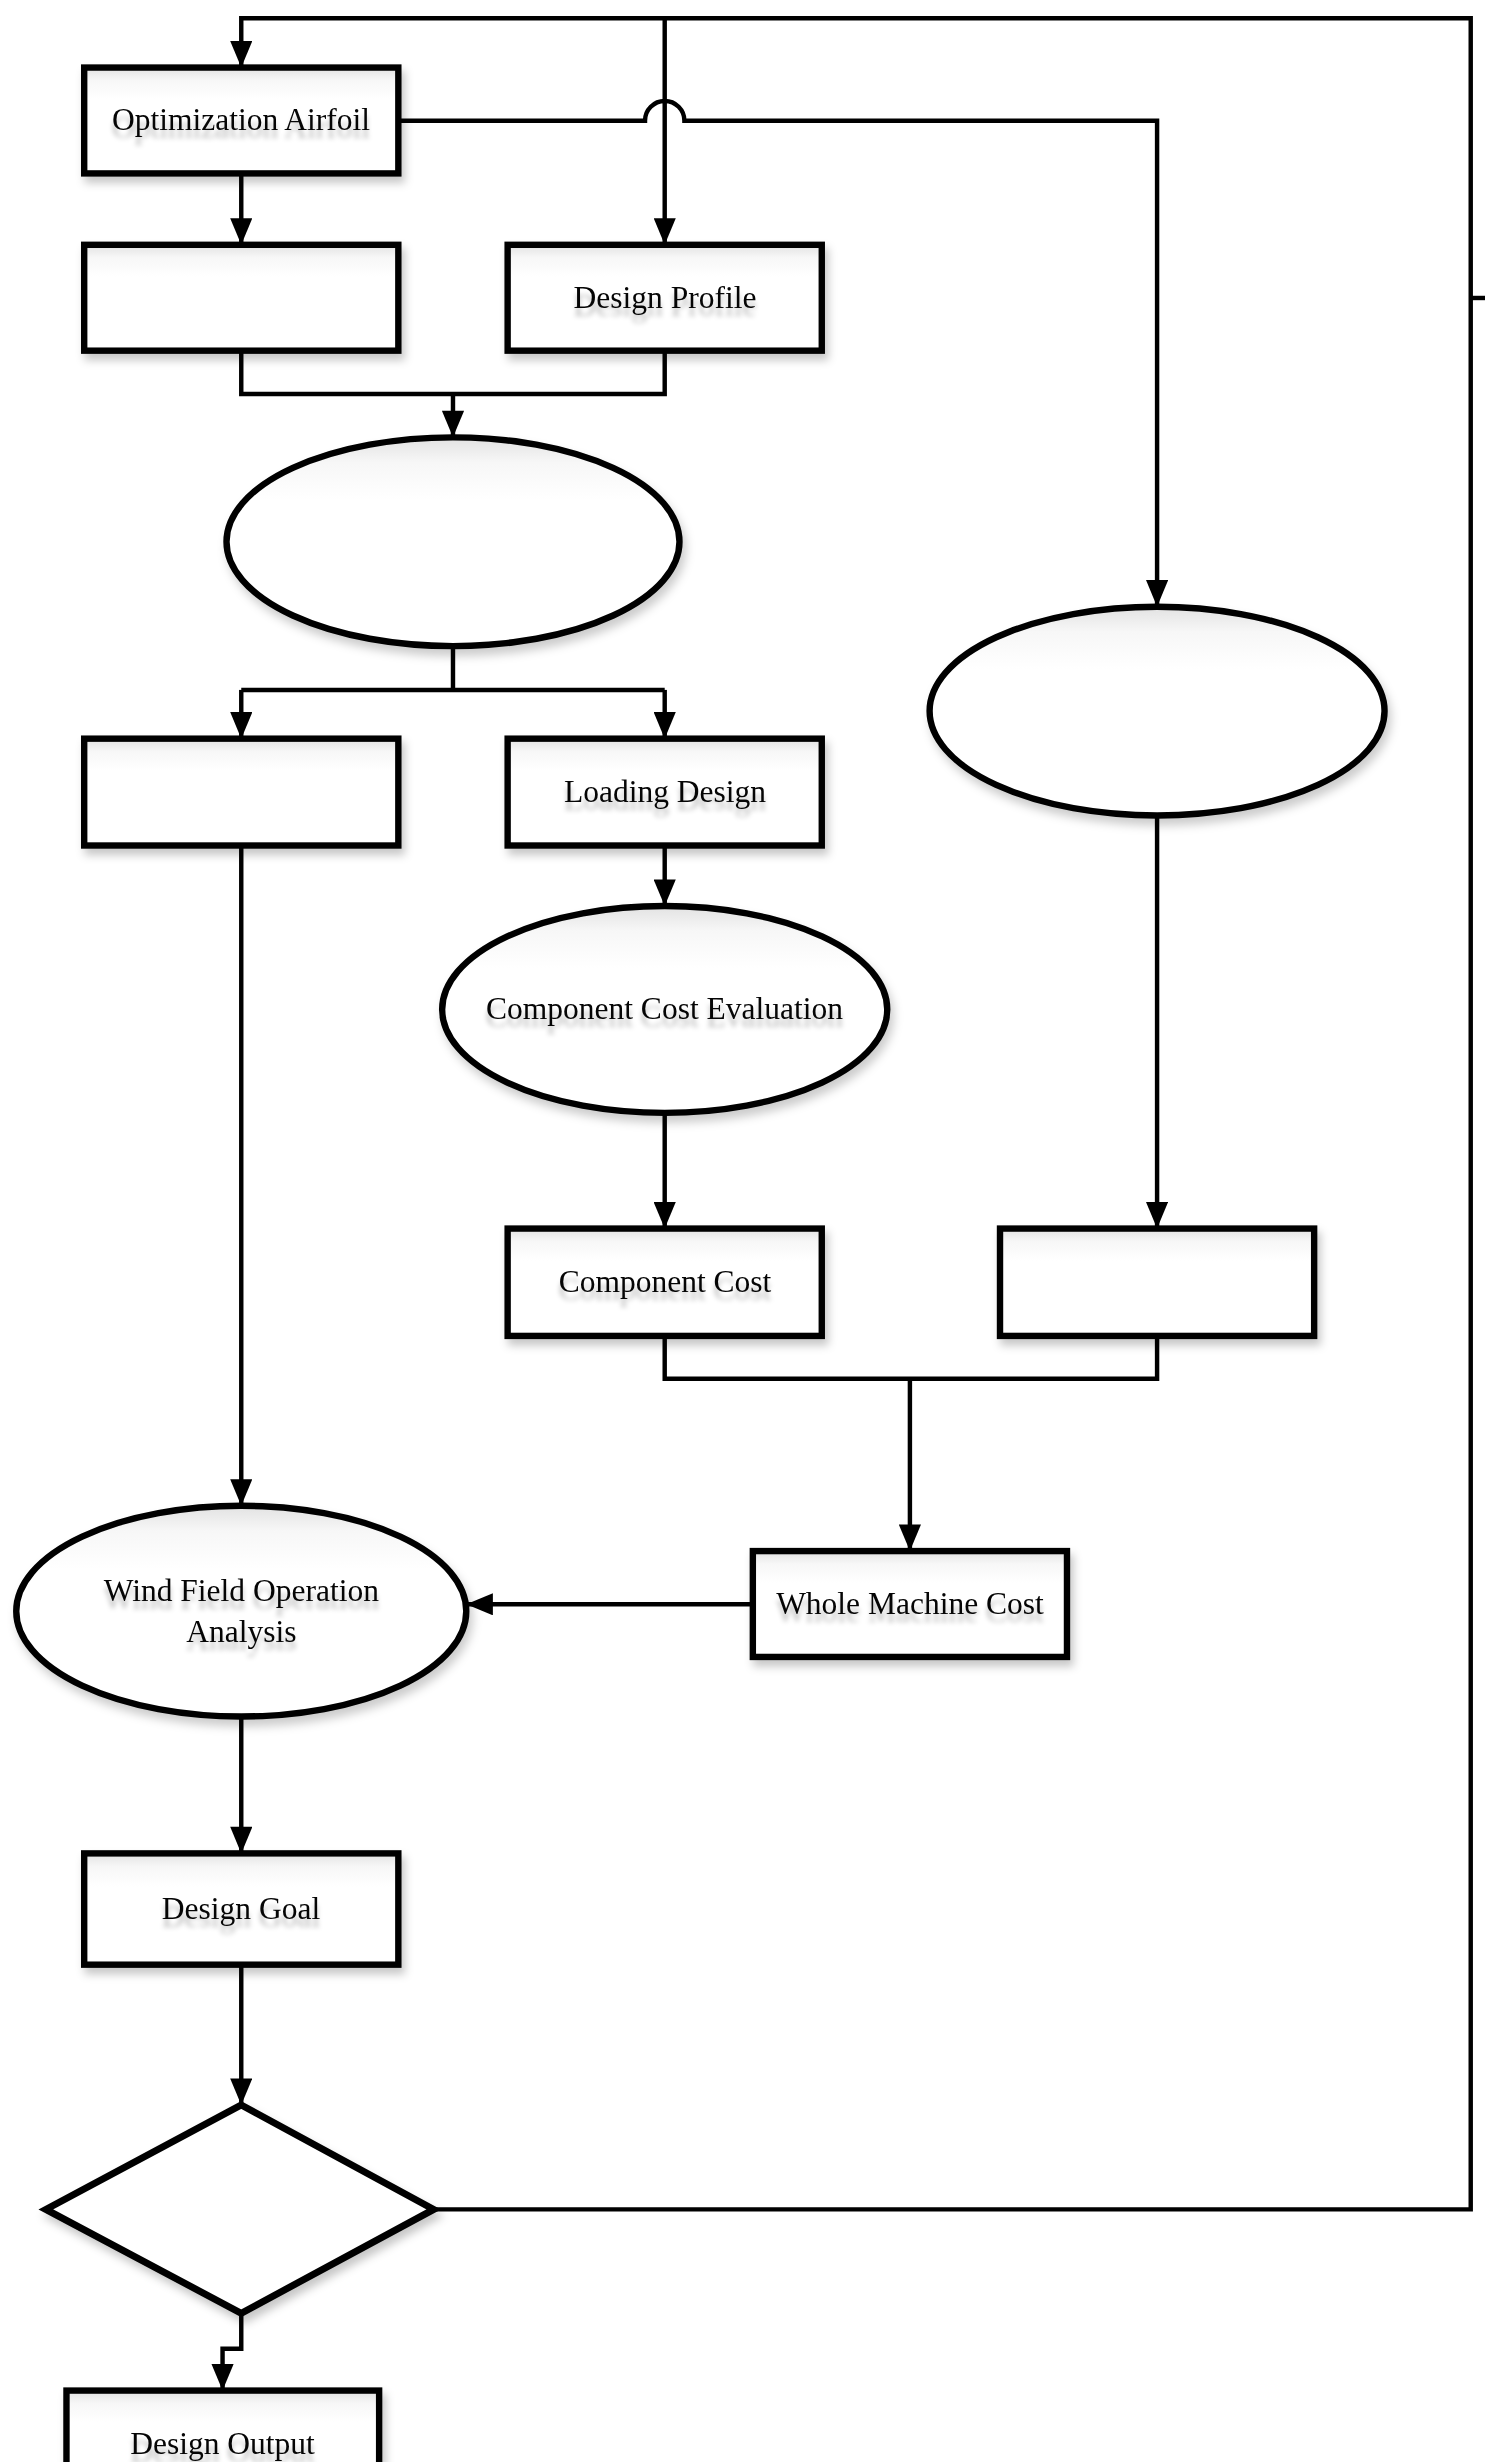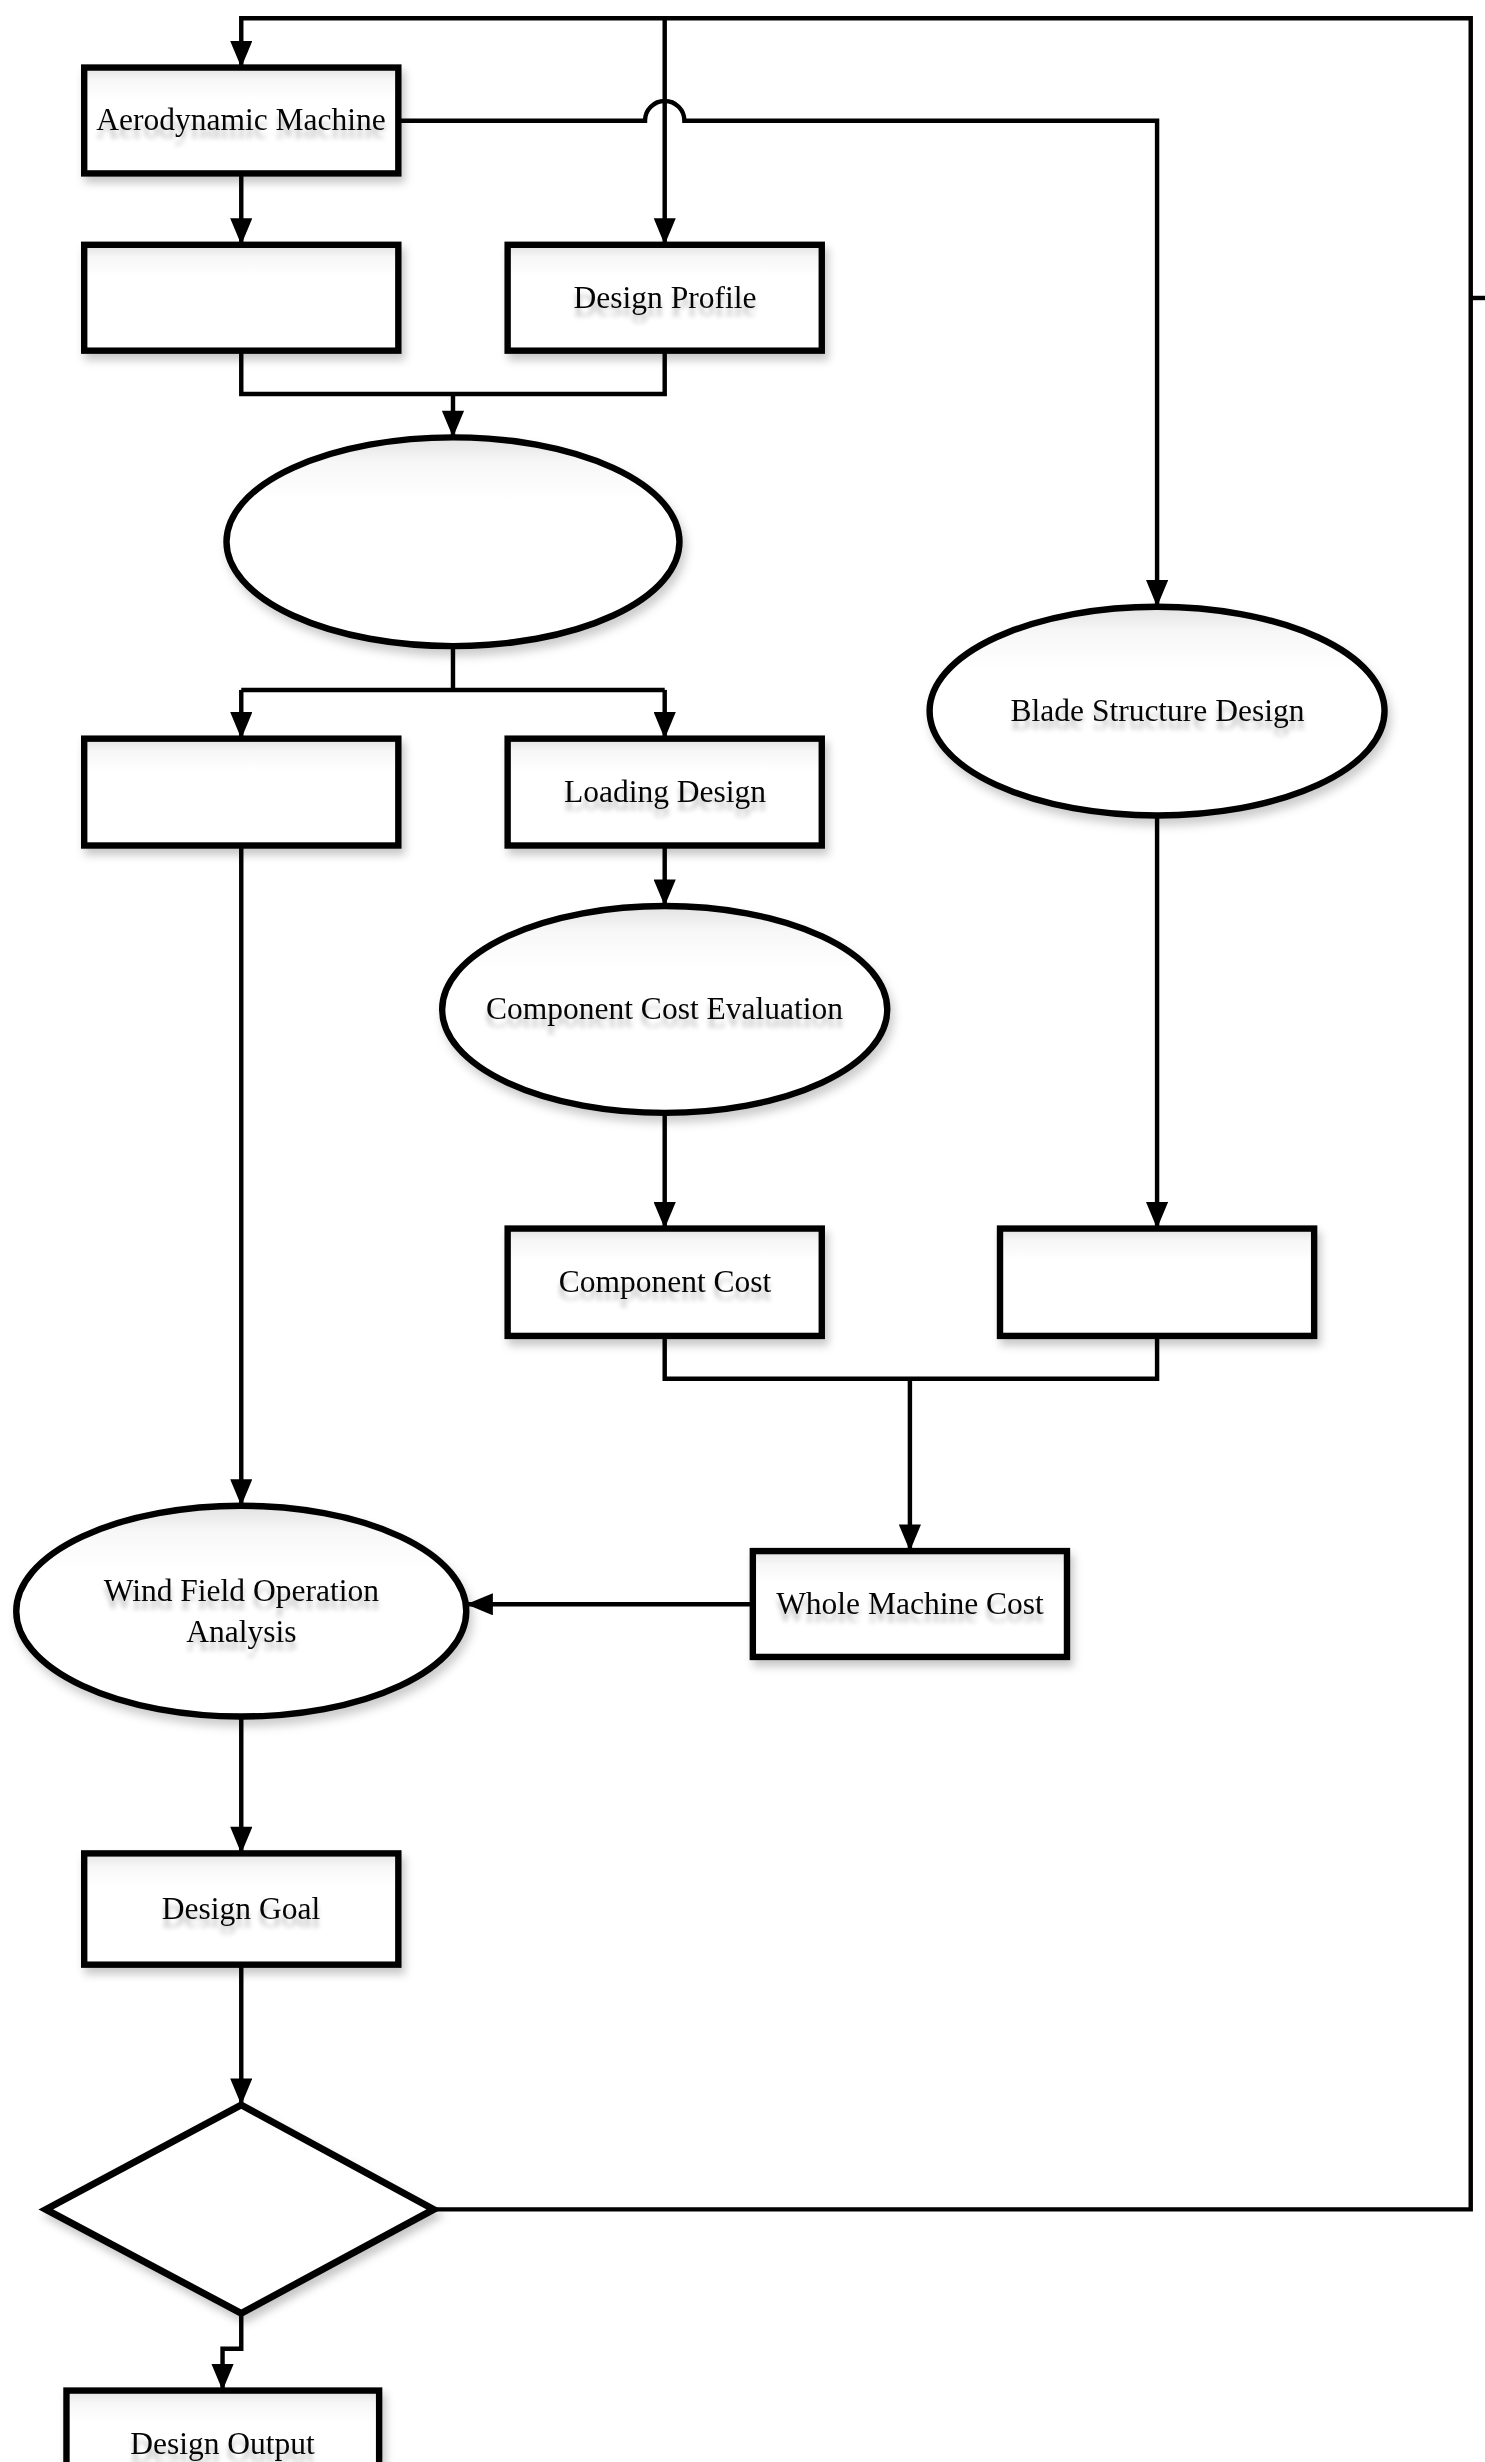--- a/index.html
+++ b/index.html
@@ -90,27 +90,26 @@
       <rect class="box" x="1031" y="2495" width="638" height="218"></rect>
       <rect class="box" x="2031" y="2495" width="638" height="218"></rect>
       <rect class="box" x="1529" y="3150" width="638" height="215"></rect>
       <ellipse class="ell" cx="490" cy="3272" rx="457" ry="214"></ellipse>
       <rect class="box" x="171" y="3764" width="638" height="226"></rect>
       <polygon class="dia" points="490,4275 881,4487 490,4698 93,4487"></polygon>
       <rect class="box" x="135" y="4855" width="635" height="215"></rect>
     </g>
   </svg>
 
-  <div class="lbl" style="left:84px;top:67px;width:314px;height:106px;">Aerodynamic Machine</div>
+  <div class="lbl" style="left:84px;top:67px;width:314px;height:106px;">Optimization Airfoil</div>
 
 
   <div class="lbl" style="left:508px;top:245px;width:314px;height:106px;">Design Profile</div>
 
 
-  <div class="lbl" style="left:930px;top:607px;width:455px;height:209px;">Blade Structure Design</div>
 
 
   <div class="lbl" style="left:508px;top:739px;width:314px;height:107px;">Loading Design</div>
 
   <div class="lbl" style="left:442px;top:906px;width:445px;height:207px;">Component Cost Evaluation</div>
 
   <div class="lbl" style="left:508px;top:1229px;width:314px;height:107px;">Component Cost</div>
 
 
   <div class="lbl" style="left:753px;top:1551px;width:314px;height:106px;">Whole Machine Cost</div>

